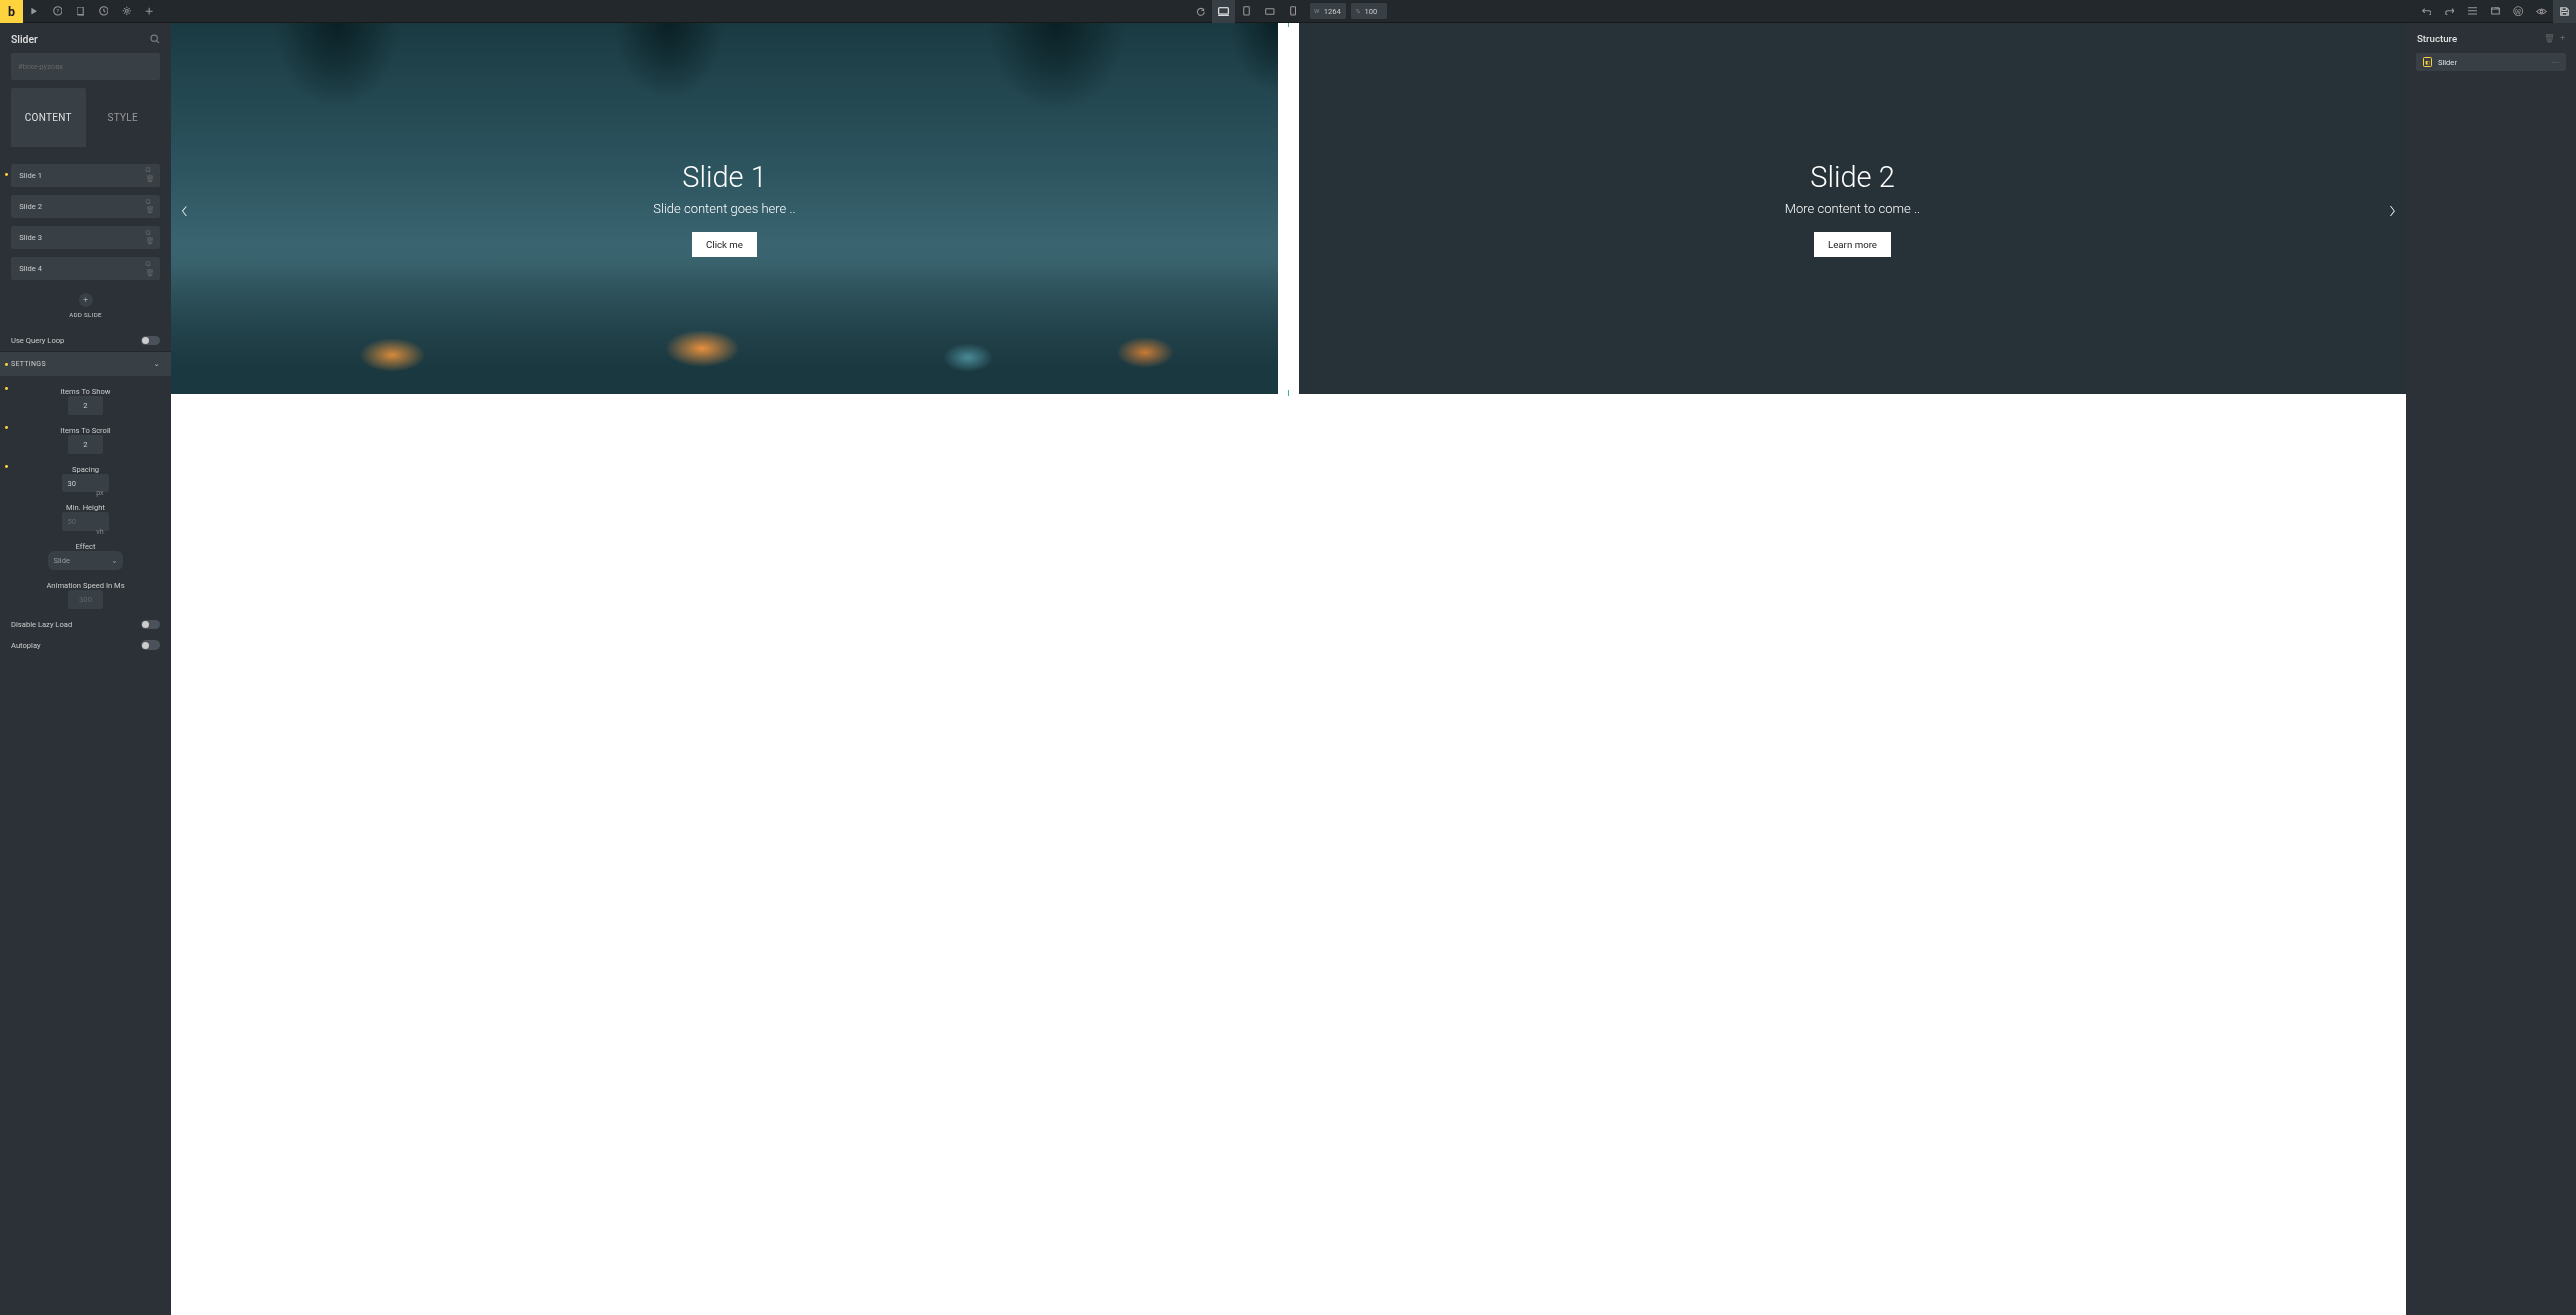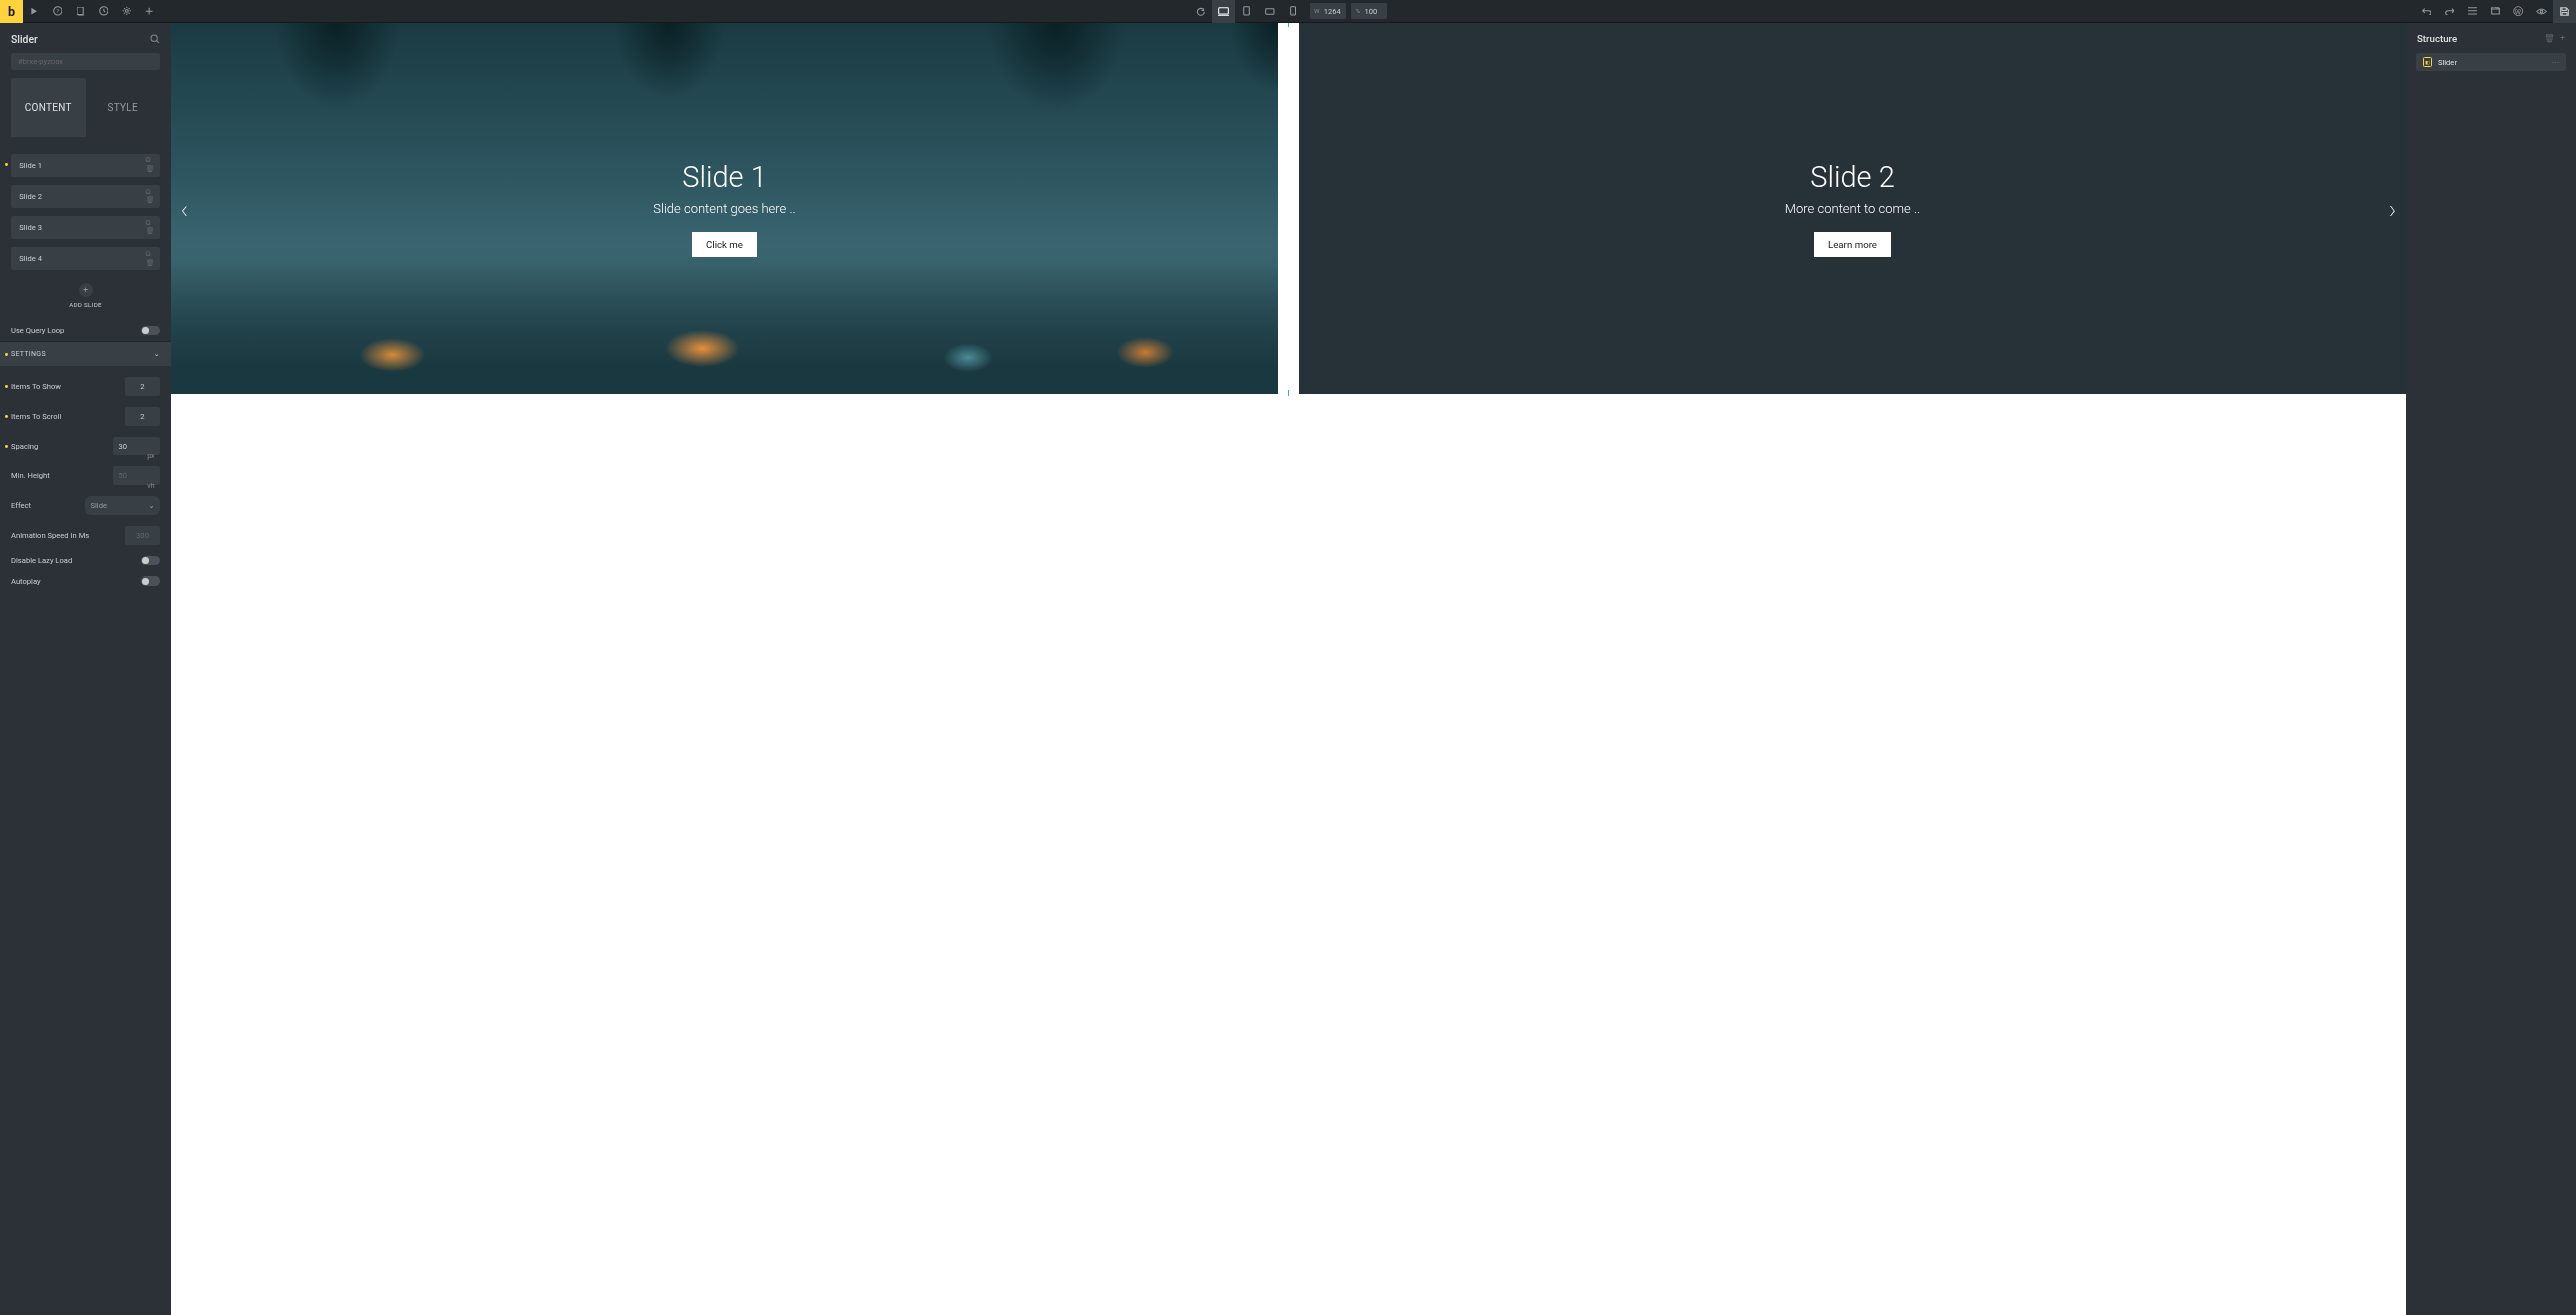--- a/index.html
+++ b/index.html
@@ -138,21 +138,21 @@
 
 .panel-search {
   color: #888;
   cursor: pointer;
 }
 
 .id-input {
   margin: 0 11px 8.3px;
   background: #383f45;
   border-radius: 2.1px;
-  height: 17px;
+  height: 27px;
   display: flex;
   align-items: center;
   padding: 0 7px;
 }
 
 .id-input-text {
   font-size: 7.6px;
   color: #666;
 }
 
@@ -317,20 +317,21 @@
 }
 
 .setting-row {
   display: flex;
   align-items: center;
   justify-content: space-between;
   padding: 5.5px 11px;
   font-size: 7.6px;
   color: #ccc;
   position: relative;
+  flex-direction: column;
 }
 
 .setting-row.has-dot::before {
   content: "";
   position: absolute;
   left: 4.8px;
   width: 2.8px;
   height: 2.8px;
   background: #ffd33d;
   border-radius: 50%;

